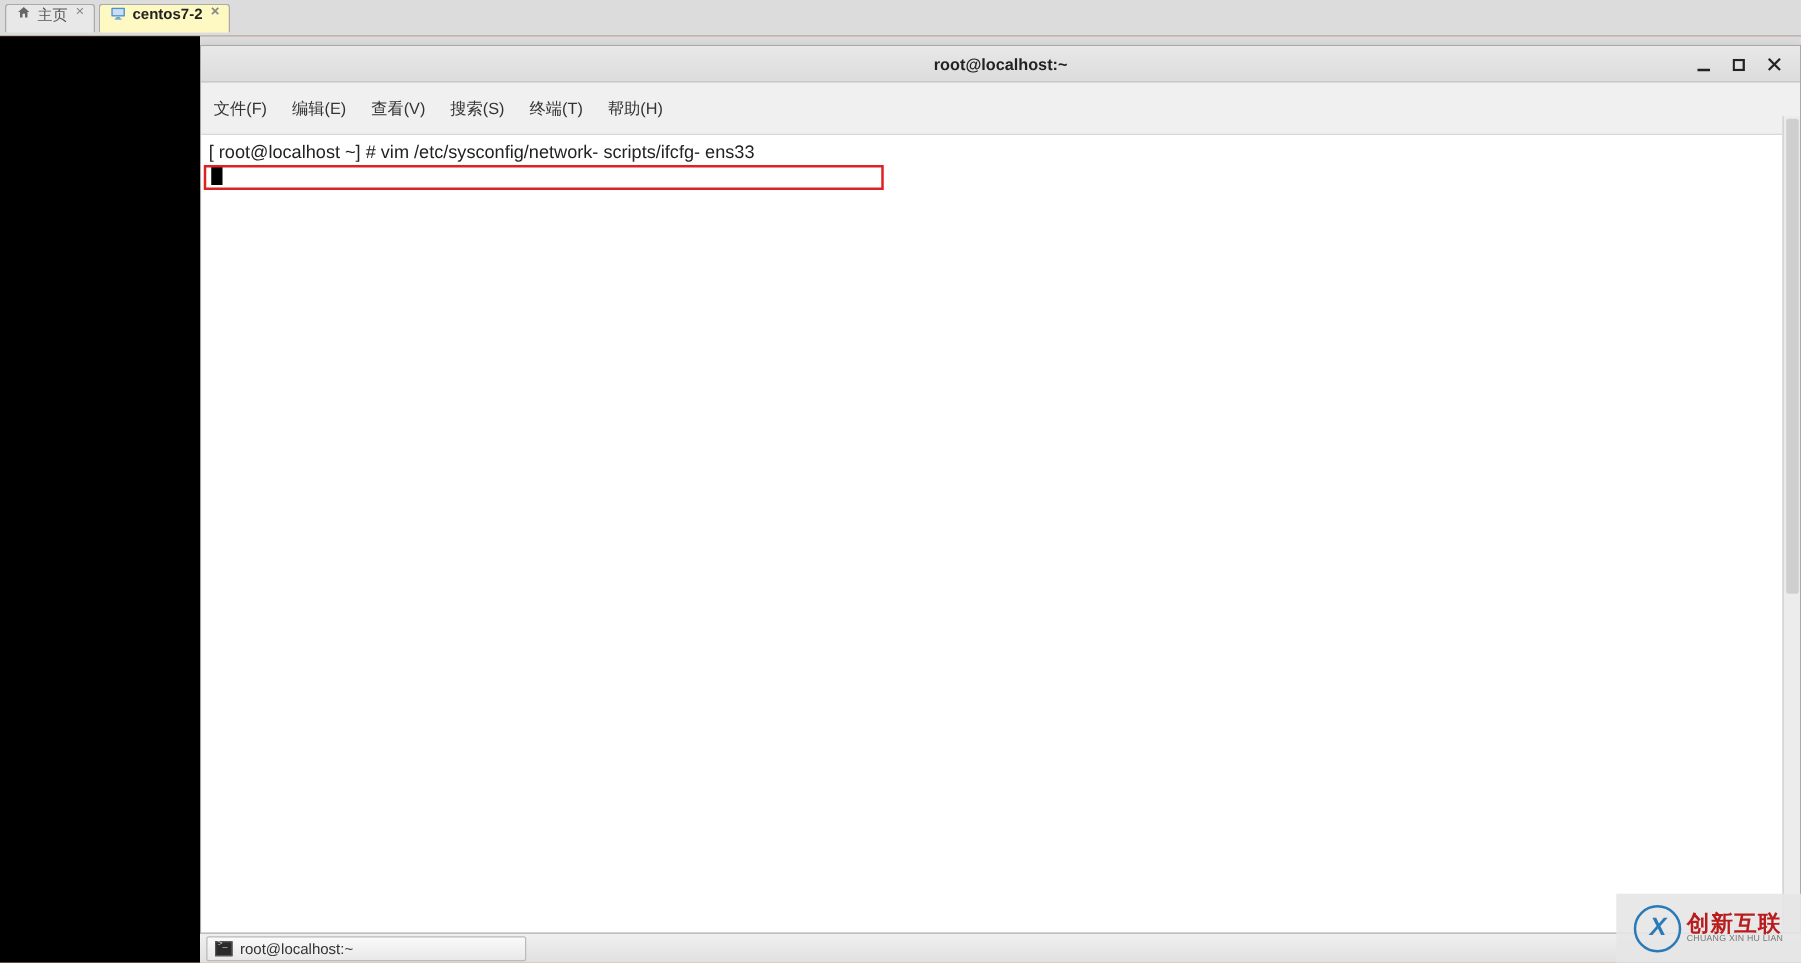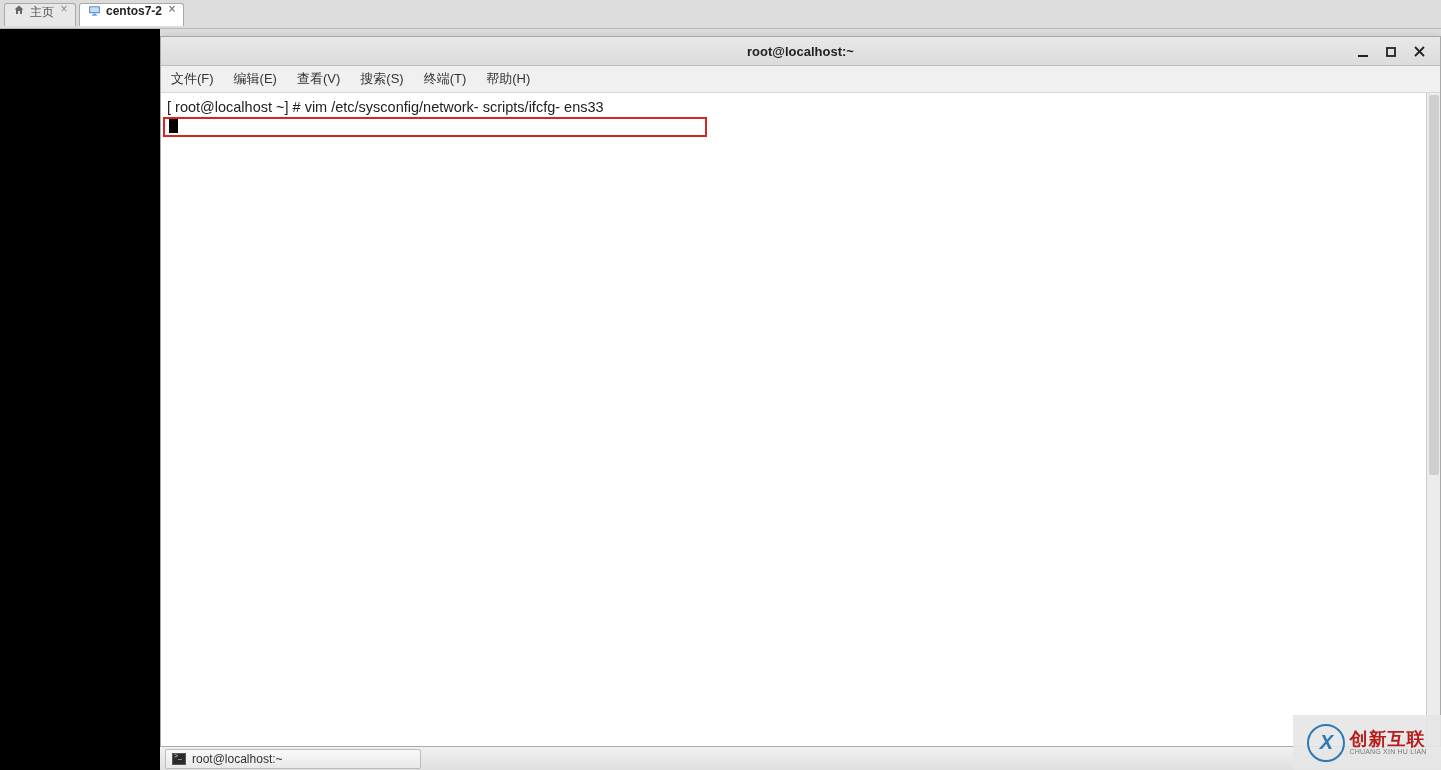--- a/index.html
+++ b/index.html
@@ -2,40 +2,40 @@
 <html><head>
   <meta charset="utf-8">
   <style>
     * { margin: 0; padding: 0; box-sizing: border-box; font-family: "Microsoft YaHei", Arial, sans-serif; }
     body { width: 1441px; height: 770px; background: #dcdcdc; overflow: hidden; }
 
     
     .tab-bar { height: 29px; background: #dcdcdc; display: flex; align-items: flex-start; border-bottom: 1px solid #b8b8b8; padding-top: 3px; padding-left: 4px; gap: 3px; }
     .tab { height: 23px; display: flex; padding: 0 6px 0 8px; border: 1px solid #aaa; border-bottom: none; border-radius: 3px 3px 0 0; font-size: 12px; gap: 5px; cursor: pointer; }
     .tab.inactive { background: #e8e8e8; color: #555; }
-    .tab.active { background: #ffffff; font-weight: bold; color: #222; }
+    .tab.active { background: #fef9c3; font-weight: bold; color: #222; }
     .tab .close { width: 10px; height: 10px; display: flex; align-items: center; justify-content: center; font-size: 12px; color: #888; }
     .home-icon { width: 12px; height: 12px; position: relative; }
     .home-icon svg { width: 12px; height: 12px; fill: #666; }
     .vm-icon { width: 13px; height: 13px; }
     .vm-icon svg { width: 13px; height: 13px; }
 
     
     .desktop { position: absolute; top: 29px; left: 0; width: 1441px; height: 741px; background: #c2410c; }
     .left-black { position: absolute; left: 0; top: 0; width: 160px; height: 100%; background: #000; }
     .right-area { position: absolute; left: 160px; top: 0; width: 1281px; height: 100%; background: #dcdcdc; }
 
     
     .terminal-window { position: absolute; left: 160px; top: 7px; width: 1281px; height: 712px; background: #fff; border: 1px solid #a8a8a8; box-shadow: 0 2px 8px rgba(0,0,0,0.18); }
     .titlebar { height: 29px; background: linear-gradient(#e8e8e8,#dcdcdc); display: flex; align-items: center; justify-content: center; position: relative; border-bottom: 1px solid #bbb; }
     .titlebar-title { font-size: 13px; font-weight: bold; color: #222; }
     .win-controls { position: absolute; right: 4px; top: 0; height: 29px; display: flex; align-items: center; gap: 14px; padding-right: 10px; }
     .win-btn { width: 14px; height: 14px; display: flex; align-items: center; justify-content: center; cursor: pointer; color: #222; font-size: 13px; font-weight: bold; }
 
-    .menubar { height: 27px; background: #f0f0f0; display: flex; align-items: center; padding-left: 6px; gap: 12px; font-size: 13px; color: #333; border-bottom: 1px solid #d8d8d8; }
+    .menubar { height: 42px; background: #f0f0f0; display: flex; align-items: center; padding-left: 6px; gap: 12px; font-size: 13px; color: #333; border-bottom: 1px solid #d8d8d8; }
     .menu-item { padding: 2px 4px; cursor: pointer; }
 
     .terminal-body { position: relative; background: #fff; color: #222; padding: 5px 6px; font-family: "DejaVu Sans Mono","Courier New",monospace; font-size: 14.5px; line-height: 18px; height: calc(100% - 56px); }
     .term-line { white-space: pre; }
     .term-line.prompt1 { color: #222; }
     .highlight-box { position: absolute; left: 2px; top: 24px; width: 544px; height: 20px; border: 2px solid #d22; pointer-events: none; }
     .cursor-block { display: inline-block; width: 9px; height: 16px; background: #000; vertical-align: text-bottom; margin-left: 2px; }
     .scrollbar { position: absolute; right: 0; top: 56px; width: 14px; height: calc(100% - 56px); background: #ececec; border-left: 1px solid #ccc; }
     .scrollbar-thumb { position: absolute; left: 2px; top: 2px; width: 10px; height: 380px; background: #cfcfcf; border-radius: 2px; }
 

